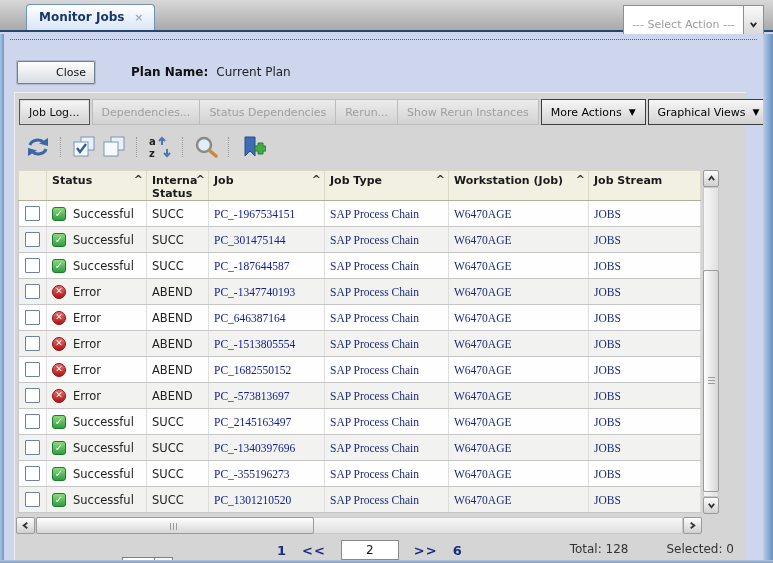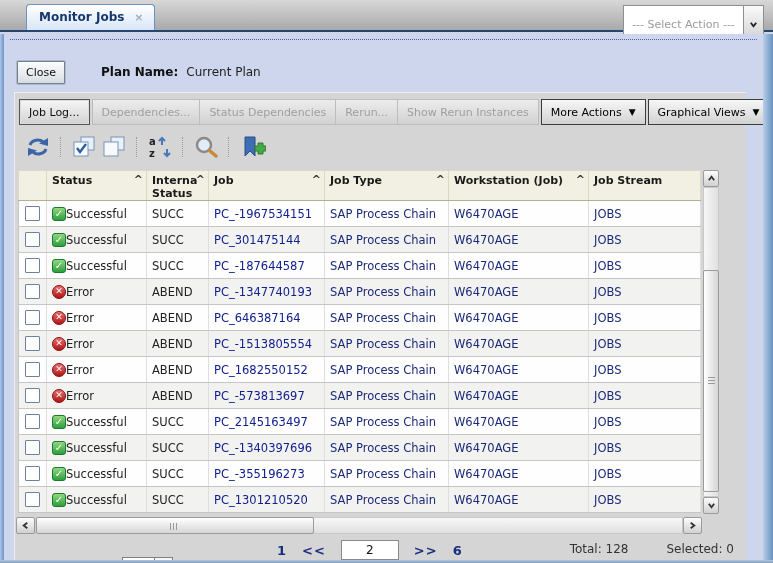--- a/index.html
+++ b/index.html
@@ -29,21 +29,21 @@
   .edge-left{position:absolute;left:0;top:0;bottom:0;width:4px;
     background:linear-gradient(90deg,#aac6e8,#6e96c4);}
   .edge-right{position:absolute;right:0;top:0;bottom:0;width:10px;
     background:linear-gradient(90deg,#b9cfe9,#6890c0);}
   .edge-bottom{position:absolute;left:0;right:0;bottom:0;height:3px;
     background:linear-gradient(#b9c6da,#7d9cc4);}
   .dotted{position:absolute;top:5px;left:10px;right:16px;border-top:1px dotted #46639f;}
   .plan-row{position:absolute;left:17px;top:27px;height:22px;display:flex;align-items:center;}
   .close-btn{width:46px;height:21px;font-size:11px;color:#111;
     background:linear-gradient(#fdfdfd,#d8dde3);border:1px solid #72818f;border-radius:1px;
-    display:flex;align-items:center;justify-content:center;box-shadow:0 0 0 1px #aebacb;}
+    display:flex;align-items:center;justify-content:center;box-shadow:0 0 0 1px #aebacb;padding-left:30px;}
   .plan-label{margin-left:36px;font-weight:bold;font-size:12px;color:#111;}
   .plan-value{margin-left:8px;font-size:12px;color:#222;}
   
   .panel{position:absolute;left:14px;top:58px;width:732px;height:469px;background:#d5d5d5;
     border-top:1px solid #efefef;border-left:1px solid #efefef;box-sizing:border-box;}
   
   .btn-row{position:absolute;top:6px;left:4px;height:26px;display:flex;align-items:stretch;}
   .btn{display:flex;align-items:center;font-size:11px;padding:0 9px;white-space:nowrap;
     background:linear-gradient(#f6f6f6,#d2d2d2);color:#111;box-sizing:border-box;}
   .btn.primary{border:1px solid #555;box-shadow:inset 0 0 0 1px #dcdcdc;margin-right:3px;}
@@ -62,31 +62,31 @@
     font-size:11px;text-align:left;vertical-align:top;padding:3px 4px 0 5px;position:relative;
     color:#1a1a1a;height:29px;box-sizing:border-box;overflow:hidden;white-space:nowrap;}
   table.jobs th .sort{position:absolute;right:3px;top:2px;font-weight:bold;font-size:11px;color:#333;}
   table.jobs td{border-right:1px solid #dedede;border-bottom:1px solid #c6c6c6;
     padding:0 5px;height:25px;box-sizing:content-box;overflow:hidden;white-space:nowrap;
     font-size:11.5px;color:#222;}
   table.jobs td:first-child{border-left:1px solid #c6c6c6;text-align:center;}
   tr.odd{background:#fefefe;} tr.even{background:#f2f2f1;}
   .cb{display:inline-block;width:13px;height:13px;background:#fff;border:1px solid #6e82a0;
     border-radius:1px;vertical-align:middle;cursor:pointer;}
-  .status-cell{display:flex;align-items:center;height:25px;}
+  .status-cell{display:flex;align-items:center;gap:7px;height:25px;}
   .status-icon{width:14px;height:14px;display:inline-flex;align-items:center;justify-content:center;
     flex:0 0 14px;box-sizing:border-box;}
   .status-icon.success{border-radius:3px;background:linear-gradient(#8fd97f,#2f9e3f);
     border:1px solid #1e7a2e;}
   .status-icon.success::after{content:"✓";color:#fff;font-size:10px;font-weight:bold;line-height:1;}
   .status-icon.error{border-radius:50%;background:linear-gradient(#e87070,#b01414);
     border:1px solid #8e0f0f;}
   .status-icon.error::after{content:"✕";color:#fff;font-size:9px;font-weight:bold;line-height:1;}
-  .navy{color:#1b2a78;}
-  a.job-link{color:#12208f;text-decoration:none;cursor:pointer;}
+  .navy{color:#1b2a78;font-family:Liberation Serif, serif;}
+  a.job-link{color:#12208f;text-decoration:none;cursor:pointer;font-family:Liberation Serif, serif;}
   
   .sb{background:linear-gradient(#fdfdfd,#d0d0d0);border:1px solid #9b9b9b;border-radius:2px;
     display:flex;align-items:center;justify-content:center;box-sizing:border-box;cursor:pointer;}
   .v-scroll{position:absolute;left:688px;top:77px;width:16px;height:344px;}
   .v-scroll .track{position:absolute;left:0;top:17px;width:16px;bottom:17px;
     background:linear-gradient(90deg,#f7f7f7,#e0e0e0);border:1px solid #c9c9c9;box-sizing:border-box;}
   .v-btn{position:absolute;left:0;width:16px;height:17px;}
   .v-btn.up{top:0;} .v-btn.down{bottom:0;}
   .v-thumb{position:absolute;left:0;top:100px;width:16px;height:222px;
     background:linear-gradient(90deg,#ffffff,#d6d6d6);border:1px solid #9b9b9b;border-radius:2px;

